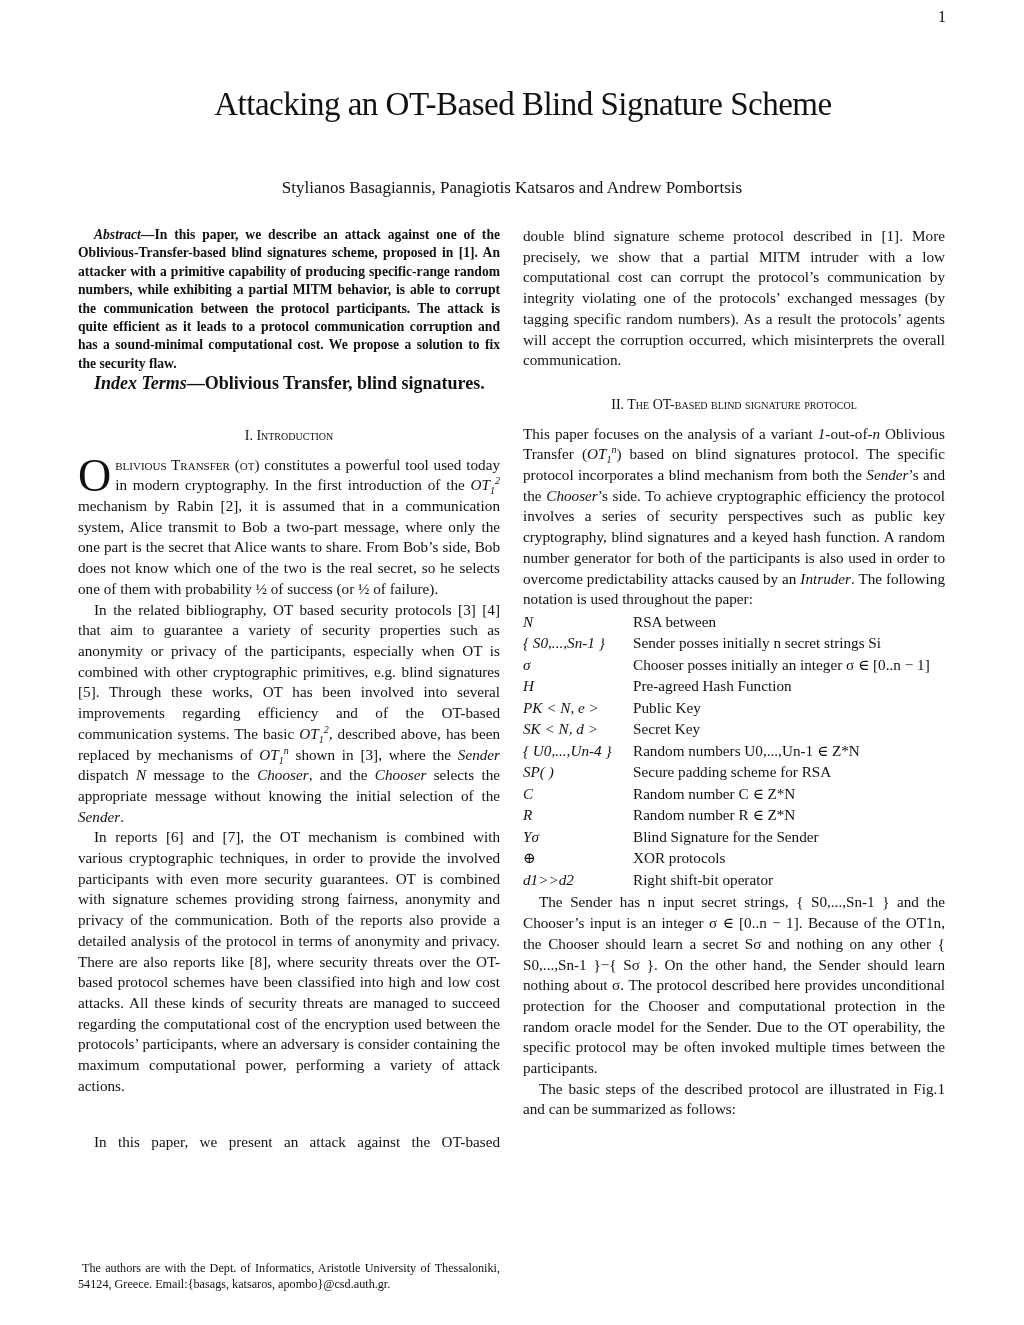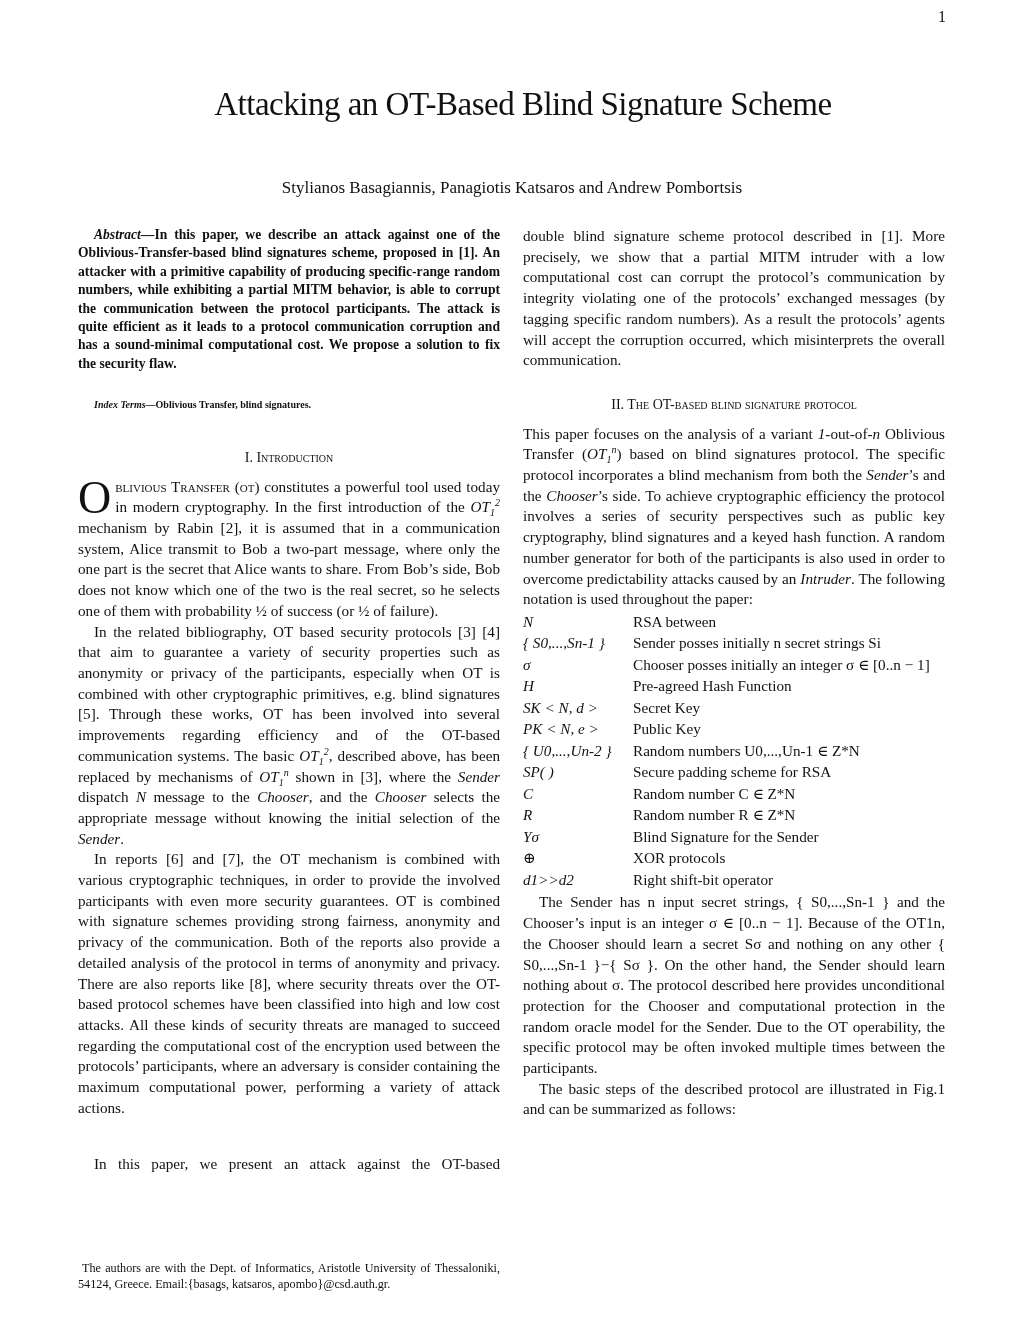--- a/index.html
+++ b/index.html
@@ -10,21 +10,21 @@
            font-size: 33px; letter-spacing: -0.5px; padding-left: 15px; }
   .authors { position: absolute; top: 178px; left: 0; width: 1024px; text-align: center;
              font-size: 17px; }
   .col { position: absolute; top: 226px; width: 422px; font-size: 15.2px; line-height: 20.7px; }
   .col-left { left: 78px; }
   .col-right { left: 523px; }
   p { margin: 0; text-align: justify; }
   .indent { text-indent: 16px; }
   .abstract { font-weight: bold; font-size: 13.6px; line-height: 18.4px; text-indent: 16px; }
   .abstract i, .index-terms i { font-weight: bold; }
-  .index-terms { font-weight: bold; font-size: 10px; margin-top: 22px; text-indent: 16px; }
+  .index-terms { font-weight: bold; font-size: 18px; text-indent: 16px; }
   .section-heading { text-align: center; font-size: 14px; margin: 32px 0 8px; font-variant: small-caps; }
   .dropcap { float: left; font-size: 46px; line-height: 38px; margin: 2px 4px 0 0; }
   .sc { font-variant: small-caps; }
   .footnote { position: absolute; top: 1260px; left: 78px; width: 422px; font-size: 12.2px;
               line-height: 16px; text-align: justify; text-indent: 4px; }
   .notation { width: 100%; border-collapse: collapse; margin: 1px 0 2px; }
   .notation td { padding: 0; vertical-align: middle; font-size: 15.2px; line-height: 21.5px; }
   .notation td.sym { width: 110px; font-style: italic; }
   .notation td.desc { font-style: normal; }
   .m { font-style: italic; }
@@ -74,29 +74,29 @@
         </tr>
         <tr>
           <td class="sym">σ</td>
           <td class="desc">Chooser posses initially an integer σ ∈ [0..n − 1]</td>
         </tr>
         <tr>
           <td class="sym">H</td>
           <td class="desc">Pre-agreed Hash Function</td>
         </tr>
         <tr>
+          <td class="sym">PK &lt; N, e &gt;</td>
+          <td class="desc">Public Key</td>
+        </tr>
+        <tr>
           <td class="sym">SK &lt; N, d &gt;</td>
           <td class="desc">Secret Key</td>
         </tr>
         <tr>
-          <td class="sym">PK &lt; N, e &gt;</td>
-          <td class="desc">Public Key</td>
-        </tr>
-        <tr>
-          <td class="sym">{ U0,...,Un-2 }</td>
+          <td class="sym">{ U0,...,Un-4 }</td>
           <td class="desc">Random numbers U0,...,Un-1 ∈ Z*N</td>
         </tr>
         <tr>
           <td class="sym">SP( )</td>
           <td class="desc">Secure padding scheme for RSA</td>
         </tr>
         <tr>
           <td class="sym">C</td>
           <td class="desc">Random number C ∈ Z*N</td>
         </tr>

